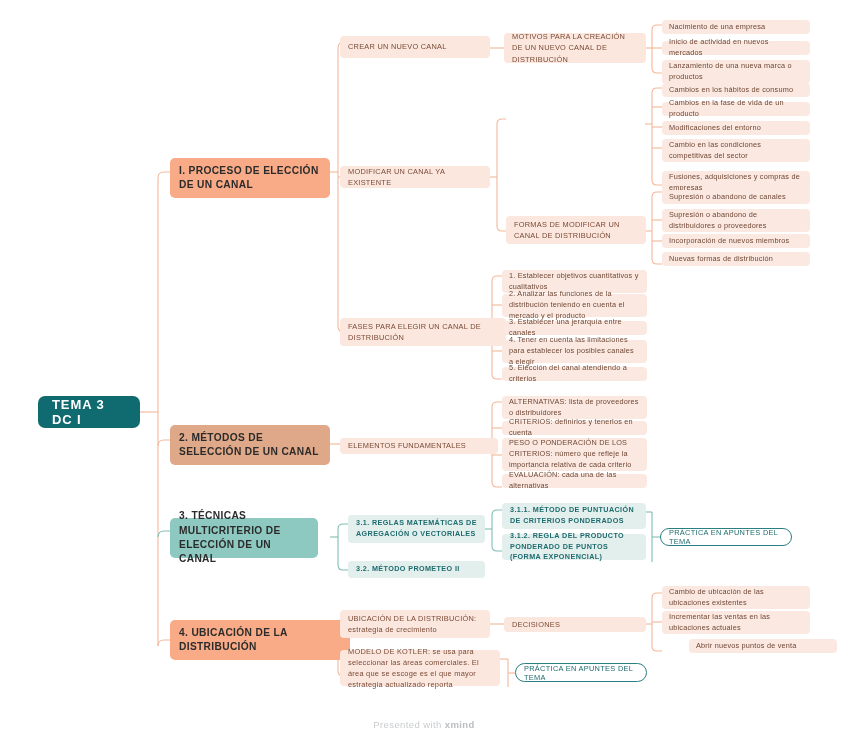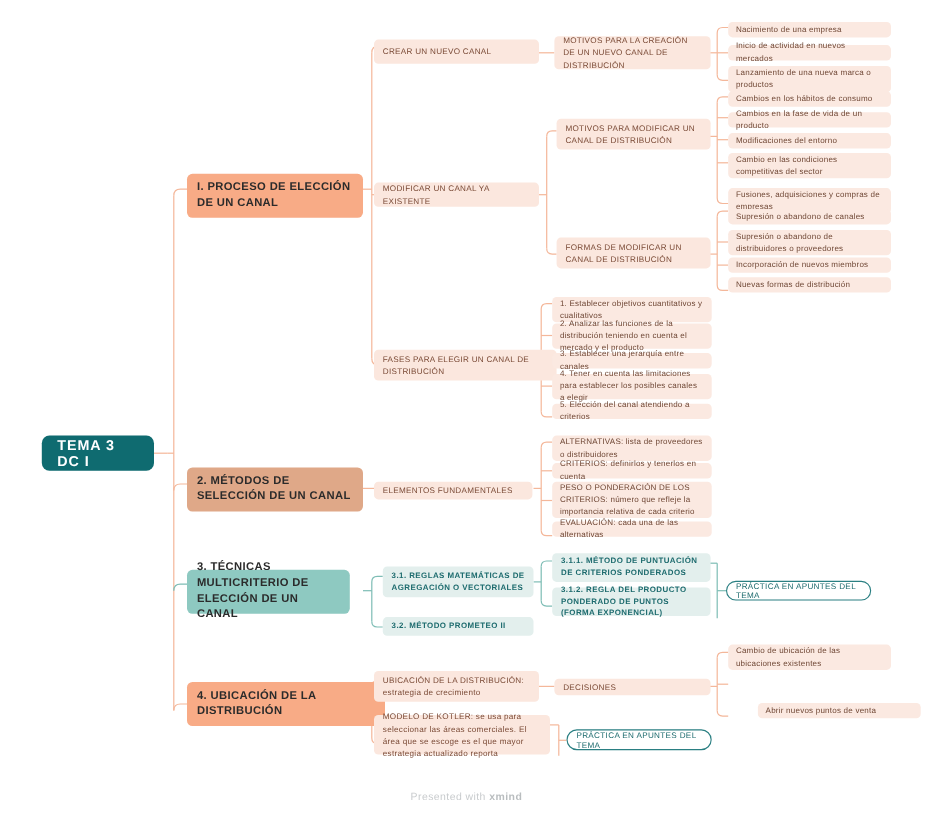--- a/index.html
+++ b/index.html
@@ -207,21 +207,20 @@
   <div class="node mid" style="left:340px;top:36px;width:150px;height:22px;">CREAR UN NUEVO CANAL</div>
 
   <div class="node mid" style="left:504px;top:33px;width:142px;height:30px;">MOTIVOS PARA LA CREACIÓN DE UN NUEVO CANAL DE DISTRIBUCIÓN</div>
 
   <div class="node leaf" style="left:662px;top:20px;width:148px;height:14px;">Nacimiento de una empresa</div>
   <div class="node leaf" style="left:662px;top:41px;width:148px;height:14px;">Inicio de actividad en nuevos mercados</div>
   <div class="node leaf" style="left:662px;top:60px;width:148px;height:24px;">Lanzamiento de una nueva marca o productos</div>
 
   <div class="node mid" style="left:340px;top:166px;width:150px;height:22px;">MODIFICAR UN CANAL YA EXISTENTE</div>
 
-  <div class="node mid" style="left:506px;top:108px;width:140px;height:28px;">MOTIVOS PARA MODIFICAR UN CANAL DE DISTRIBUCIÓN</div>
 
   <div class="node leaf" style="left:662px;top:83px;width:148px;height:14px;">Cambios en los hábitos de consumo</div>
   <div class="node leaf" style="left:662px;top:102px;width:148px;height:14px;">Cambios en la fase de vida de un producto</div>
   <div class="node leaf" style="left:662px;top:121px;width:148px;height:14px;">Modificaciones del entorno</div>
   <div class="node leaf" style="left:662px;top:139px;width:148px;height:23px;">Cambio en las condiciones competitivas del sector</div>
   <div class="node leaf" style="left:662px;top:171px;width:148px;height:23px;">Fusiones, adquisiciones y compras de empresas</div>
 
   <div class="node mid" style="left:506px;top:216px;width:140px;height:28px;">FORMAS DE MODIFICAR UN CANAL DE DISTRIBUCIÓN</div>
 
   <div class="node leaf" style="left:662px;top:190px;width:148px;height:14px;">Supresión o abandono de canales</div>
@@ -232,21 +231,21 @@
   <div class="node mid" style="left:340px;top:318px;width:166px;height:28px;">FASES PARA ELEGIR UN CANAL DE DISTRIBUCIÓN</div>
 
   <div class="node leaf" style="left:502px;top:270px;width:145px;height:23px;">1. Establecer objetivos cuantitativos y cualitativos</div>
   <div class="node leaf" style="left:502px;top:294px;width:145px;height:23px;">2. Analizar las funciones de la distribución teniendo en cuenta el mercado y el producto</div>
   <div class="node leaf" style="left:502px;top:321px;width:145px;height:14px;">3. Establecer una jerarquía entre canales</div>
   <div class="node leaf" style="left:502px;top:340px;width:145px;height:23px;">4. Tener en cuenta las limitaciones para establecer los posibles canales a elegir</div>
   <div class="node leaf" style="left:502px;top:367px;width:145px;height:14px;">5. Elección del canal atendiendo a criterios</div>
 
   <div class="node sec tan" style="left:170px;top:425px;width:160px;height:40px;">2. MÉTODOS DE SELECCIÓN DE UN CANAL</div>
 
-  <div class="node mid" style="left:340px;top:438px;width:144px;height:16px;">ELEMENTOS FUNDAMENTALES</div>
+  <div class="node mid" style="left:340px;top:438px;width:158px;height:16px;">ELEMENTOS FUNDAMENTALES</div>
 
   <div class="node leaf" style="left:502px;top:396px;width:145px;height:23px;">ALTERNATIVAS: lista de proveedores o distribuidores</div>
   <div class="node leaf" style="left:502px;top:421px;width:145px;height:14px;">CRITERIOS: definirlos y tenerlos en cuenta</div>
   <div class="node leaf" style="left:502px;top:438px;width:145px;height:33px;">PESO O PONDERACIÓN DE LOS CRITERIOS: número que refleje la importancia relativa de cada criterio</div>
   <div class="node leaf" style="left:502px;top:474px;width:145px;height:14px;">EVALUACIÓN: cada una de las alternativas</div>
 
   <div class="node sec teal" style="left:170px;top:518px;width:148px;height:40px;">3. TÉCNICAS MULTICRITERIO DE ELECCIÓN DE UN CANAL</div>
 
   <div class="node mid tealbox" style="left:348px;top:515px;width:137px;height:28px;">3.1. REGLAS MATEMÁTICAS DE AGREGACIÓN O VECTORIALES</div>
 
@@ -257,20 +256,21 @@
 
   <div class="node pill" style="left:660px;top:528px;width:132px;height:18px;">PRÁCTICA EN APUNTES DEL TEMA</div>
 
   <div class="node sec salmon" style="left:170px;top:620px;width:180px;height:40px;">4. UBICACIÓN DE LA DISTRIBUCIÓN</div>
 
   <div class="node mid" style="left:340px;top:610px;width:150px;height:28px;">UBICACIÓN DE LA DISTRIBUCIÓN: estrategia de crecimiento</div>
 
   <div class="node mid" style="left:504px;top:617px;width:142px;height:15px;">DECISIONES</div>
 
   <div class="node leaf" style="left:662px;top:586px;width:148px;height:23px;">Cambio de ubicación de las ubicaciones existentes</div>
+  <div class="node leaf" style="left:662px;top:611px;width:148px;height:23px;">Incrementar las ventas en las ubicaciones actuales</div>
   <div class="node leaf" style="left:662px;top:639px;width:148px;height:14px;margin-left:27px;">Abrir nuevos puntos de venta</div>
 
   <div class="node mid" style="left:340px;top:650px;width:160px;height:36px;">MODELO DE KOTLER: se usa para seleccionar las áreas comerciales. El área que se escoge es el que mayor estrategia actualizado reporta</div>
 
   <div class="node pill" style="left:515px;top:663px;width:132px;height:19px;">PRÁCTICA EN APUNTES DEL TEMA</div>
 
   <div class="footer">
     <span>Presented with </span><b>xmind</b>
   </div>
 

